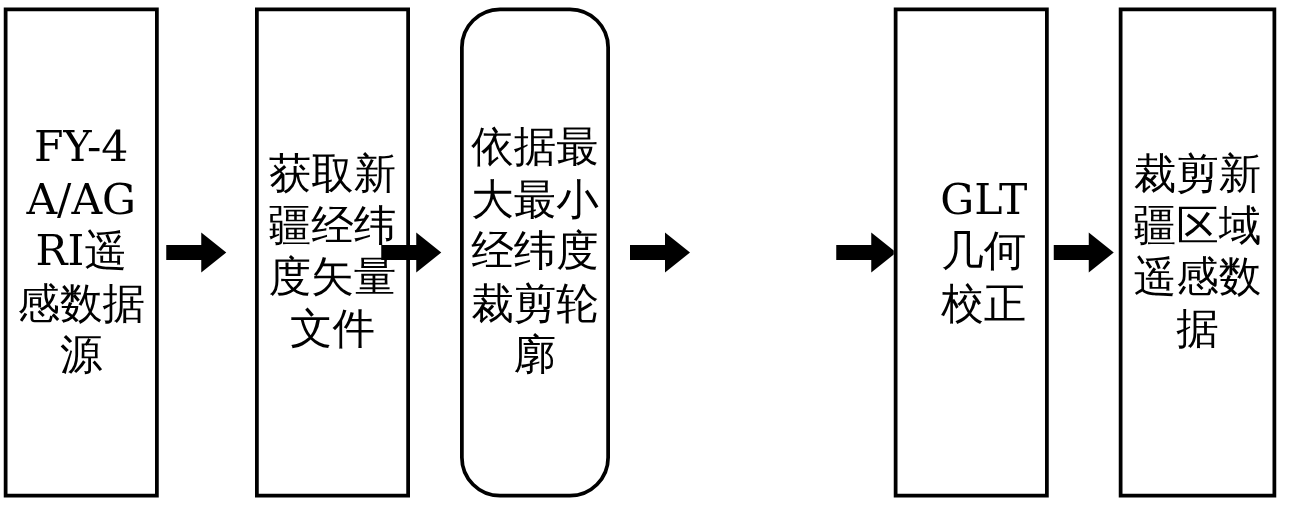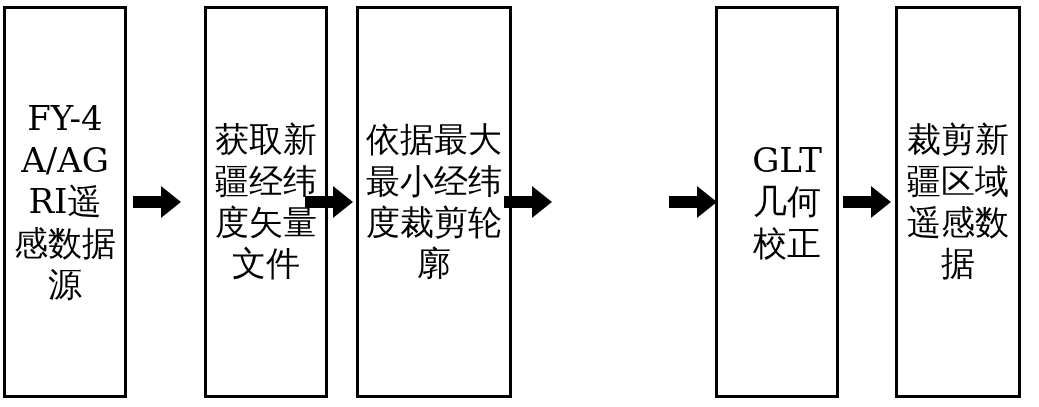--- a/index.html
+++ b/index.html
@@ -67,21 +67,21 @@
   <div class="flow-box" style="left:176px; width:124px;margin-left:28px;">
     <div class="box-label">获取新疆经纬度矢量文件</div>
   </div>
 
   <div class="arrow" style="left:303px;">
     <svg width="52" height="40" viewBox="0 0 52 40" aria-hidden="true">
       <path d="M2,14 L30,14 L30,4 L50,20 L30,36 L30,26 L2,26 Z" fill="#000000"></path>
     </svg>
   </div>
 
-  <div class="flow-box" style="left:356px; width:156px;">
+  <div class="flow-box" style="left:368px; width:120px;border-radius:32px;">
     <div class="box-label">依据最大最小经纬度裁剪轮廓</div>
   </div>
 
   <div class="arrow" style="left:502px;">
     <svg width="52" height="40" viewBox="0 0 52 40" aria-hidden="true">
       <path d="M2,14 L30,14 L30,4 L50,20 L30,36 L30,26 L2,26 Z" fill="#000000"></path>
     </svg>
   </div>
 
 

